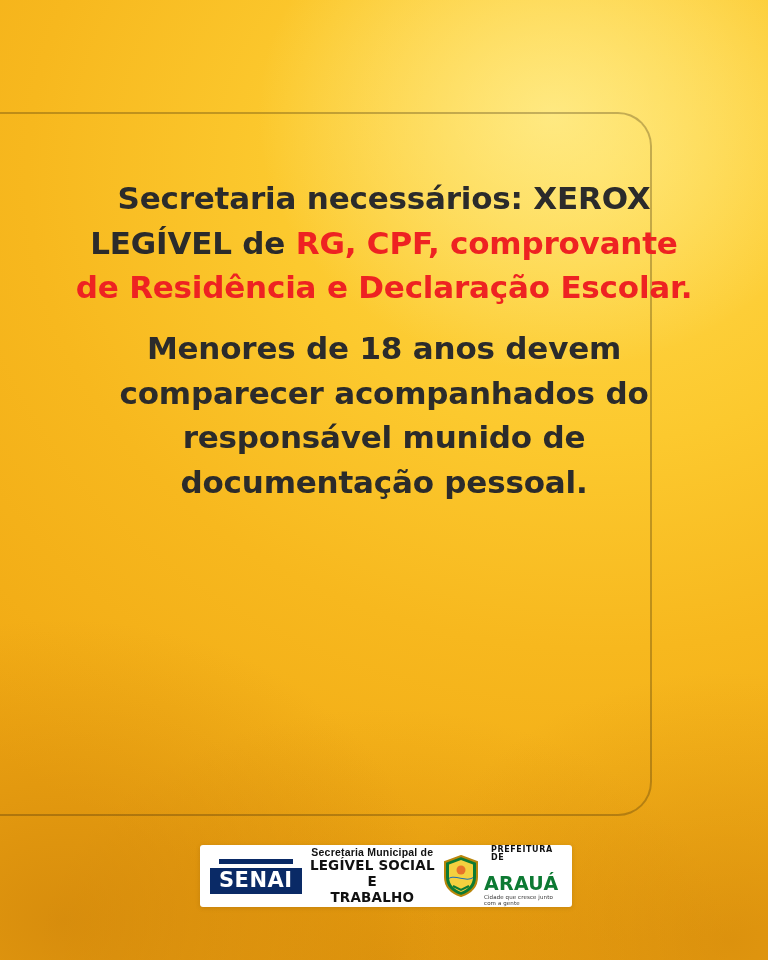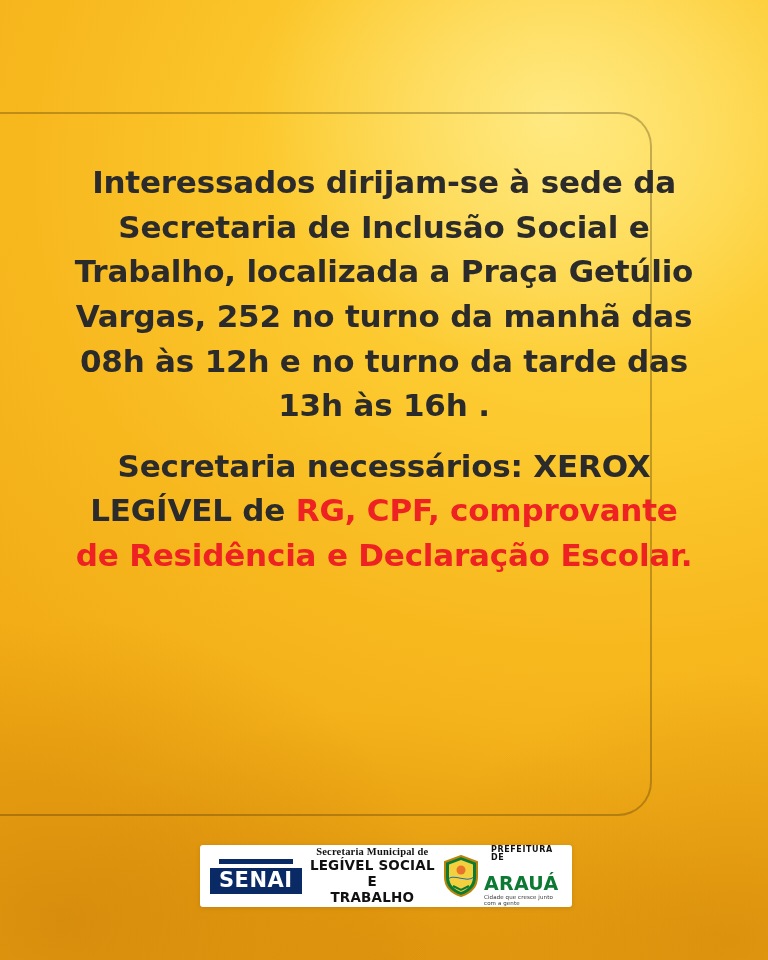--- a/index.html
+++ b/index.html
@@ -119,21 +119,21 @@
     padding: 2px 9px 3px 9px;
     line-height: 1;
   }
   .sec-block {
     text-align: center;
     color: #111111;
     line-height: 1.18;
     padding: 0 6px;
   }
   .sec-top {
-    font-family: Liberation Serif, serif;
+    font-family: Liberation Sans, sans-serif;
     font-size: 10.5px;
     font-weight: bold;
     letter-spacing: 0.2px;
   }
   .sec-main {
     font-family: "DejaVu Sans", sans-serif;
     font-size: 13.5px;
     font-weight: bold;
     letter-spacing: 0.2px;
   }
@@ -180,22 +180,22 @@
 </style>
 </head>
 <body>
 
 <div class="poster">
   <div class="glow"></div>
   <div class="vignette"></div>
   <div class="frame"></div>
 
   <div class="content">
-    <p class="para block1">Interessados dirijam-se à sede da Secretaria de Inclusão Social e Trabalho, localizada a Praça Getúlio Vargas, 252 no turno da  manhã das 08h às 12h e no turno da tarde das 13h às 16h .</p>
     <p class="para block2"><span>Secretaria necessários: XEROX LEGÍVEL de </span><span class="red">RG, CPF, comprovante de Residência e Declaração Escolar.</span></p>
+    <p class="para block3">Menores de 18 anos devem comparecer acompanhados do responsável munido de documentação pessoal.</p>
   </div>
 
   <div class="footer-bar">
 
     <div class="senai">
       <div class="senai-rule"></div>
       <div class="senai-box">SENAI</div>
     </div>
 
     <div class="sec-block">

